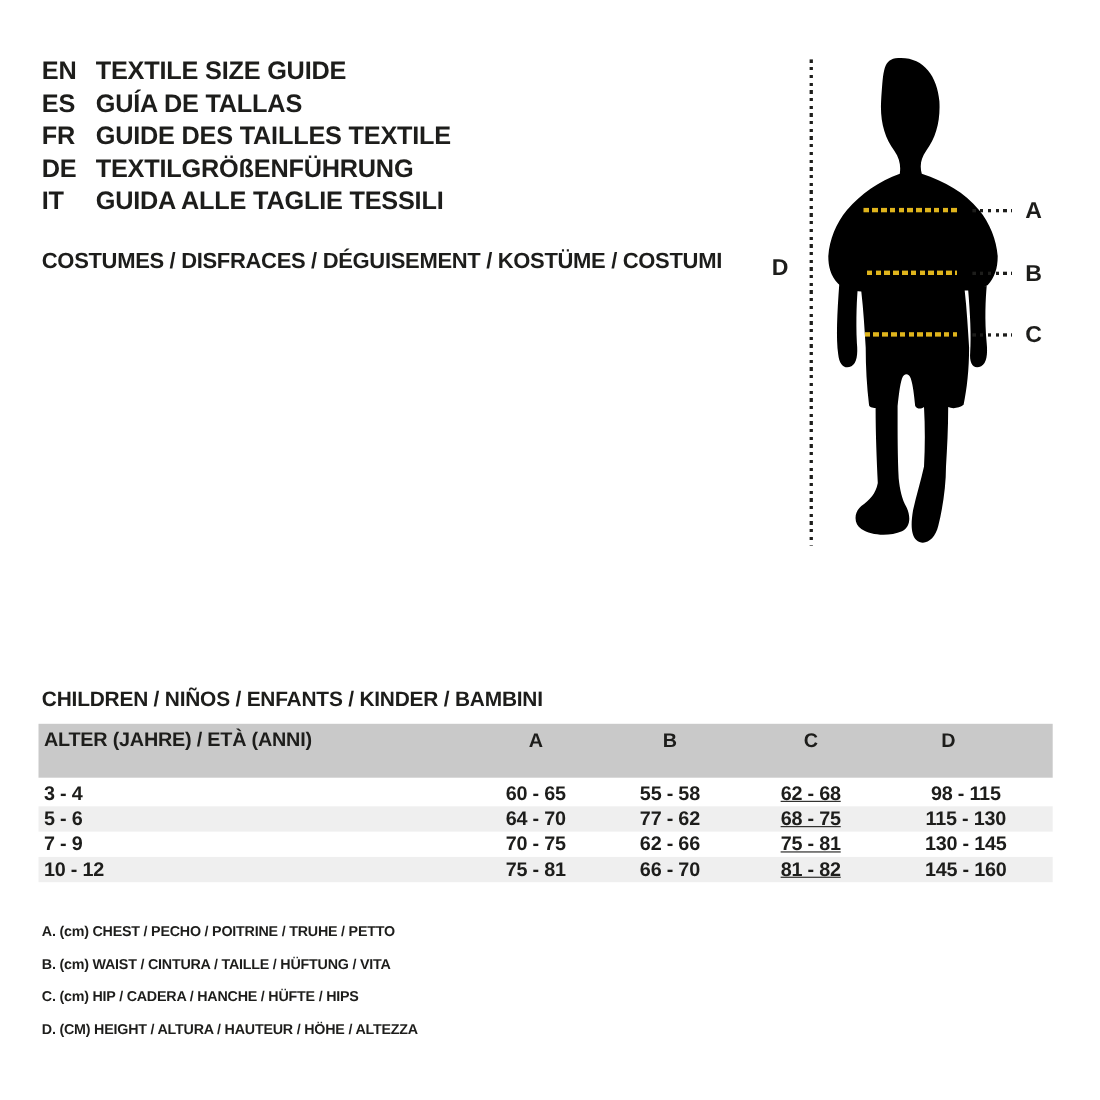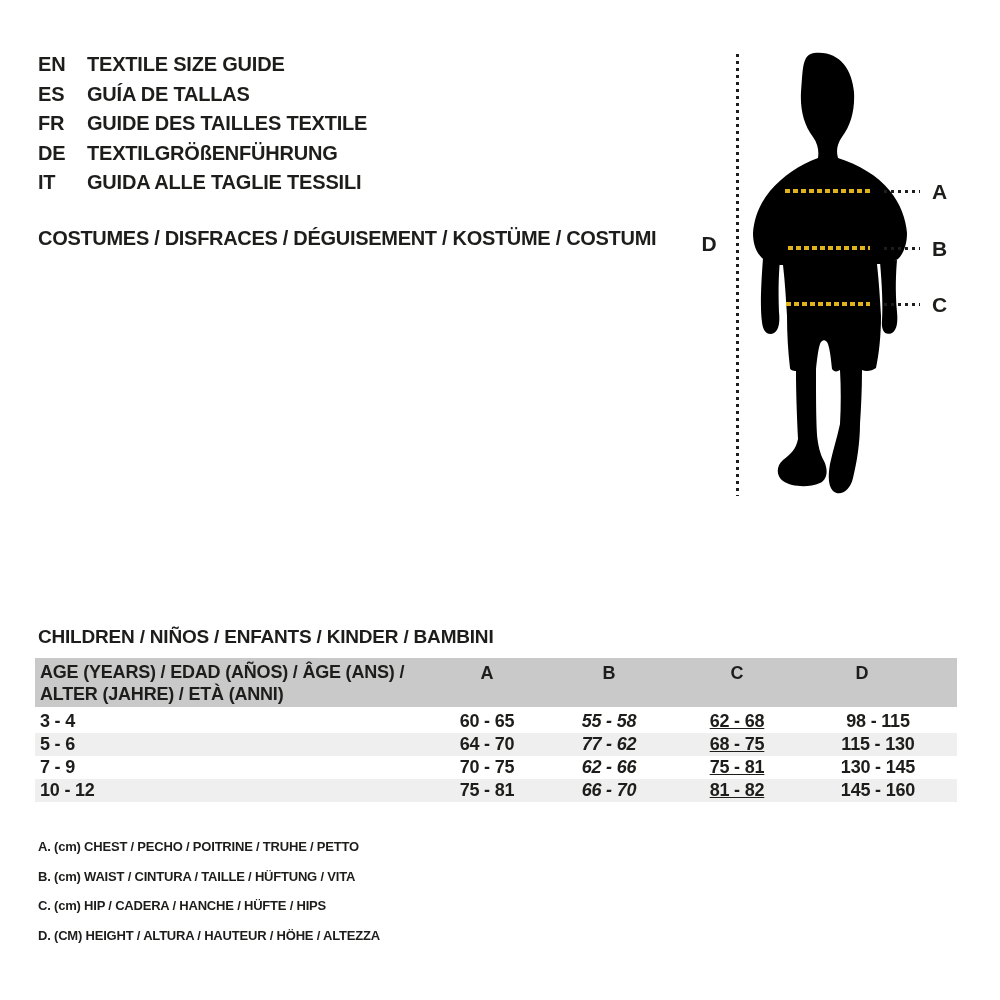--- a/index.html
+++ b/index.html
@@ -15,21 +15,21 @@
   .sheet{
     position:relative;width:1000px;height:1000px;margin:0 auto;
     background:var(--background);
     font-family:"Liberation Sans","DejaVu Sans",sans-serif;
     color:var(--text);
     overflow:hidden;
     letter-spacing:-0.2px;
   }
   
   .lang-list{position:absolute;left:38px;top:50px;}
-  .lang-row{display:flex;height:29.5px;line-height:29.5px;font-size:20px;font-weight:600;}
+  .lang-row{display:flex;height:29.5px;line-height:29.5px;font-size:23px;font-weight:600;}
   .lang-code{width:49px;flex:0 0 49px;}
   
   .category-title{
     position:absolute;left:38px;top:227px;font-size:20px;font-weight:700;
     white-space:nowrap;letter-spacing:-0.3px;
   }
   
   .figure-area{position:absolute;left:690px;top:40px;width:290px;height:470px;}
   .height-line{
     position:absolute;left:46px;top:14px;width:3px;height:442px;
@@ -75,21 +75,21 @@
   .col-letter{
     position:absolute;top:4px;width:90px;text-align:center;
     font-size:18px;line-height:22px;font-weight:600;
   }
   .col-a{left:407px;} .col-b{left:529px;} .col-c{left:657px;} .col-d{left:782px;}
   .tbody{position:relative;margin-top:3px;}
   .size-row{position:relative;height:23px;line-height:23px;font-size:18px;font-weight:600;}
   .size-row:nth-child(even){background:var(--table-alt-row-bg);}
   .cell-age{position:absolute;left:5px;}
   .cell{position:absolute;width:90px;text-align:center;}
-  .cell.a{left:407px;} .cell.b{left:529px;font-style:italic;} .cell.c{left:657px;text-decoration:underline;} .cell.d{left:798px;}
+  .cell.a{left:407px;} .cell.b{left:529px;} .cell.c{left:657px;text-decoration:underline;} .cell.d{left:798px;}
   
   .legend{position:absolute;left:38px;top:832px;}
   .legend-item{height:29.5px;line-height:29.5px;font-size:13px;font-weight:600;}
 </style>
 </head>
 <body>
 
 <div class="sheet">
 
   <div class="lang-list">
@@ -193,21 +193,20 @@
       <div class="dash-black"></div>
       <div class="measure-label">C</div>
     </div>
   </div>
 
   <div class="section-title">CHILDREN / NIÑOS / ENFANTS / KINDER / BAMBINI</div>
 
   <div class="size-table">
     <div class="thead">
       <div class="age-heading">
-        <div>AGE (YEARS) / EDAD (AÑOS) / ÂGE (ANS) /</div>
         <div>ALTER (JAHRE) / ETÀ (ANNI)</div>
       </div>
       <div class="col-letter col-a">A</div>
       <div class="col-letter col-b">B</div>
       <div class="col-letter col-c">C</div>
       <div class="col-letter col-d">D</div>
     </div>
     <div class="tbody">
       <div class="size-row">
         <span class="cell-age">3 - 4</span>

